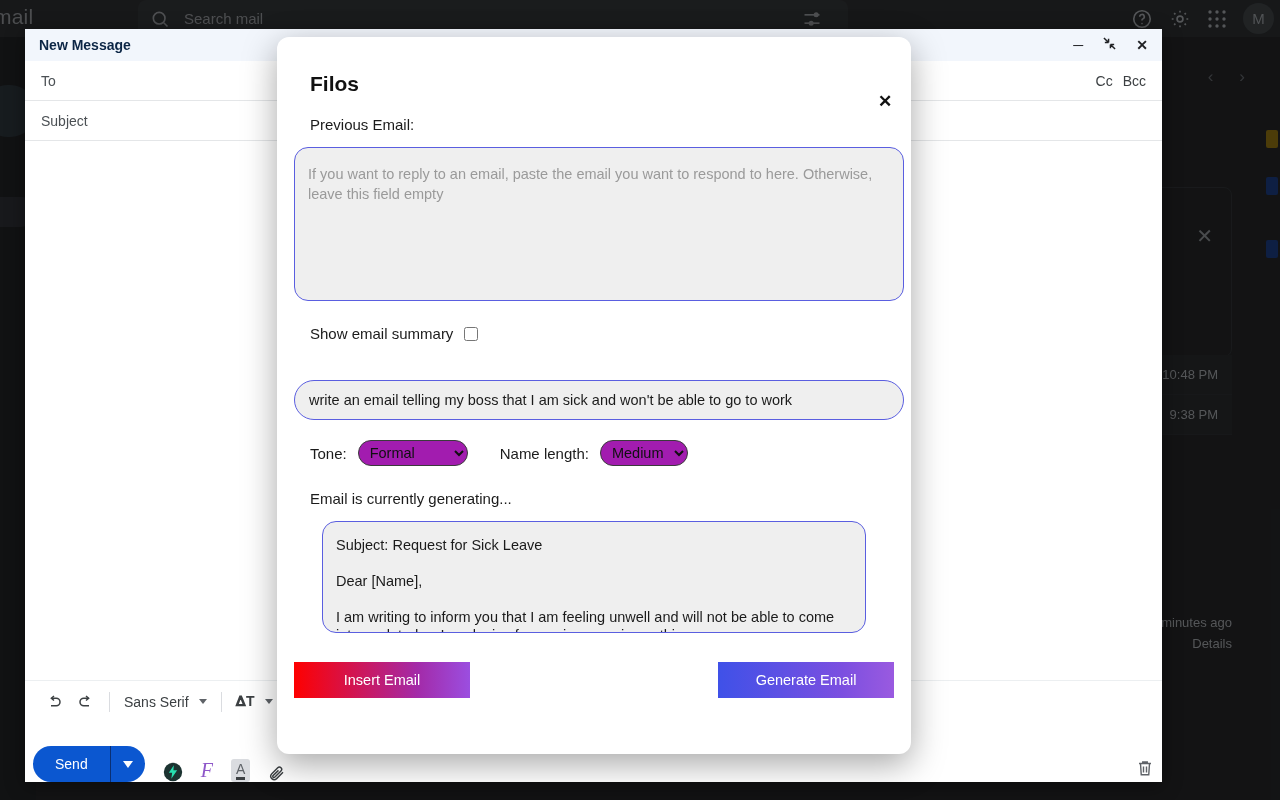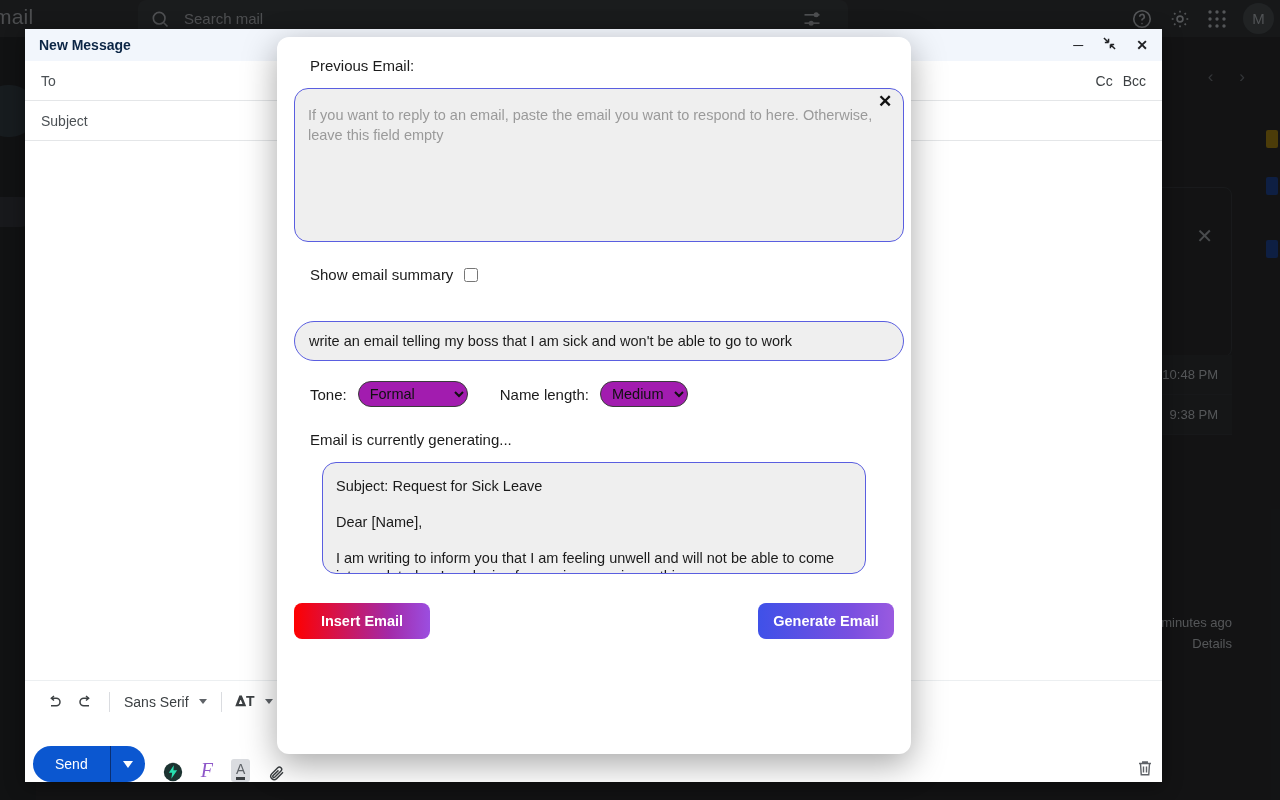--- a/index.html
+++ b/index.html
@@ -179,23 +179,23 @@
     background: #efefef; border: 1px solid #5a5ee0; border-radius: 14px;
     padding: 14px 13px; height: 112px; overflow: hidden;
     font-size: 14.5px; line-height: 18px; color: #1b1b1b;
     white-space: pre-wrap;
   }
   .btn-row {
     display: flex; justify-content: space-between;
     width: 600px; margin: 0 auto; padding-top: 29px;
   }
   .gbtn {
-    height: 36px; border: none; border-radius: 8px; color: #fff;
+    height: 36px; border: none; border-radius: 0; color: #fff;
     font-family: "Liberation Sans", sans-serif; font-size: 14.5px;
-    cursor: pointer; width: 136px; font-weight: bold;
+    cursor: pointer; width: 176px;
   }
   .gbtn-insert { background: linear-gradient(90deg, #fe0000 0%, #a32aa8 70%, #9b4ee0 100%); }
   .gbtn-generate { background: linear-gradient(90deg, #3f51e8 0%, #7b4fe0 70%, #9a5ae0 100%); } .sp14 { height: 14px; } .sp20 { height: 20px; } .sp24 { height: 24px; }
 </style>
 </head>
 <body>
 
 <div id="root">
 
   <div class="gmail">
@@ -374,20 +374,21 @@
           <path d="M4 6h16M9 6V4h6v2M6 6l1 15h10l1-15"></path>
             <path d="M10 10v8M14 10v8"></path>
         </svg>
       </span>
     </div>
   </div>
 
   <div class="modal">
     <button class="modal-close">✕</button>
 
+    <div class="modal-title">Filos</div>
     <div class="sp20"></div>
 
     <div class="fld-label">Previous Email:</div>
     <div class="sp14"></div>
     <textarea class="f-area" rows="6" id="prev-email" placeholder="If you want to reply to an email, paste the email you want to respond to here. Otherwise, leave this field empty" style=""></textarea>
 
     <div class="sp24"></div>
     <div class="row-check">
       <label>Show email summary</label>
       <input type="checkbox" id="summary-check" style="">

